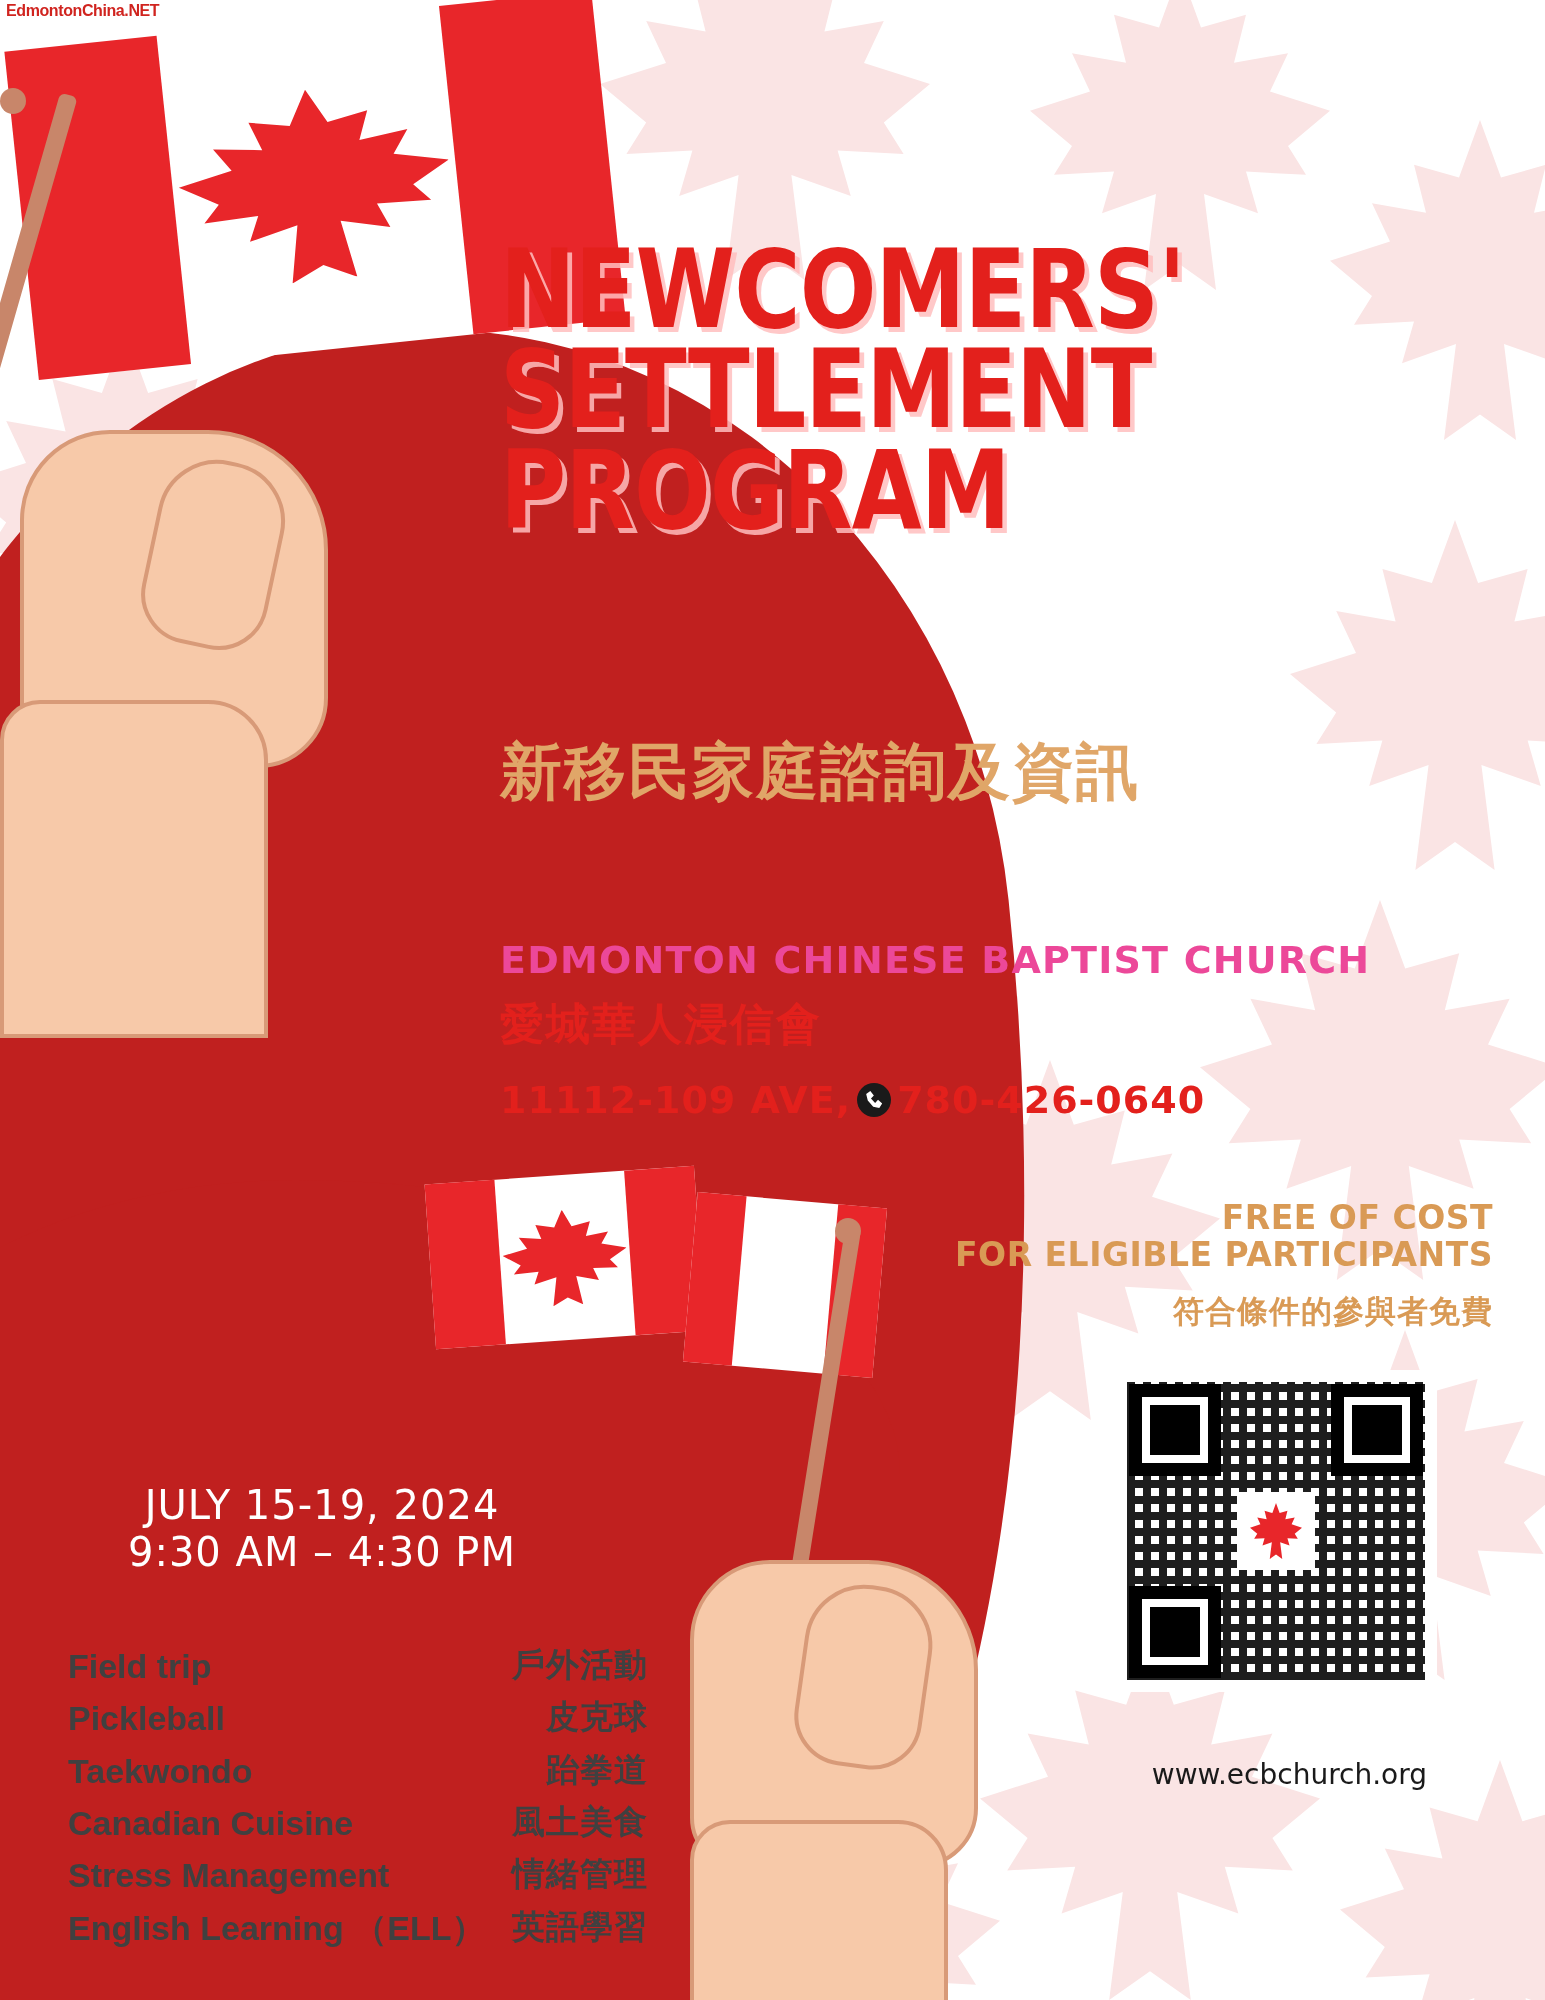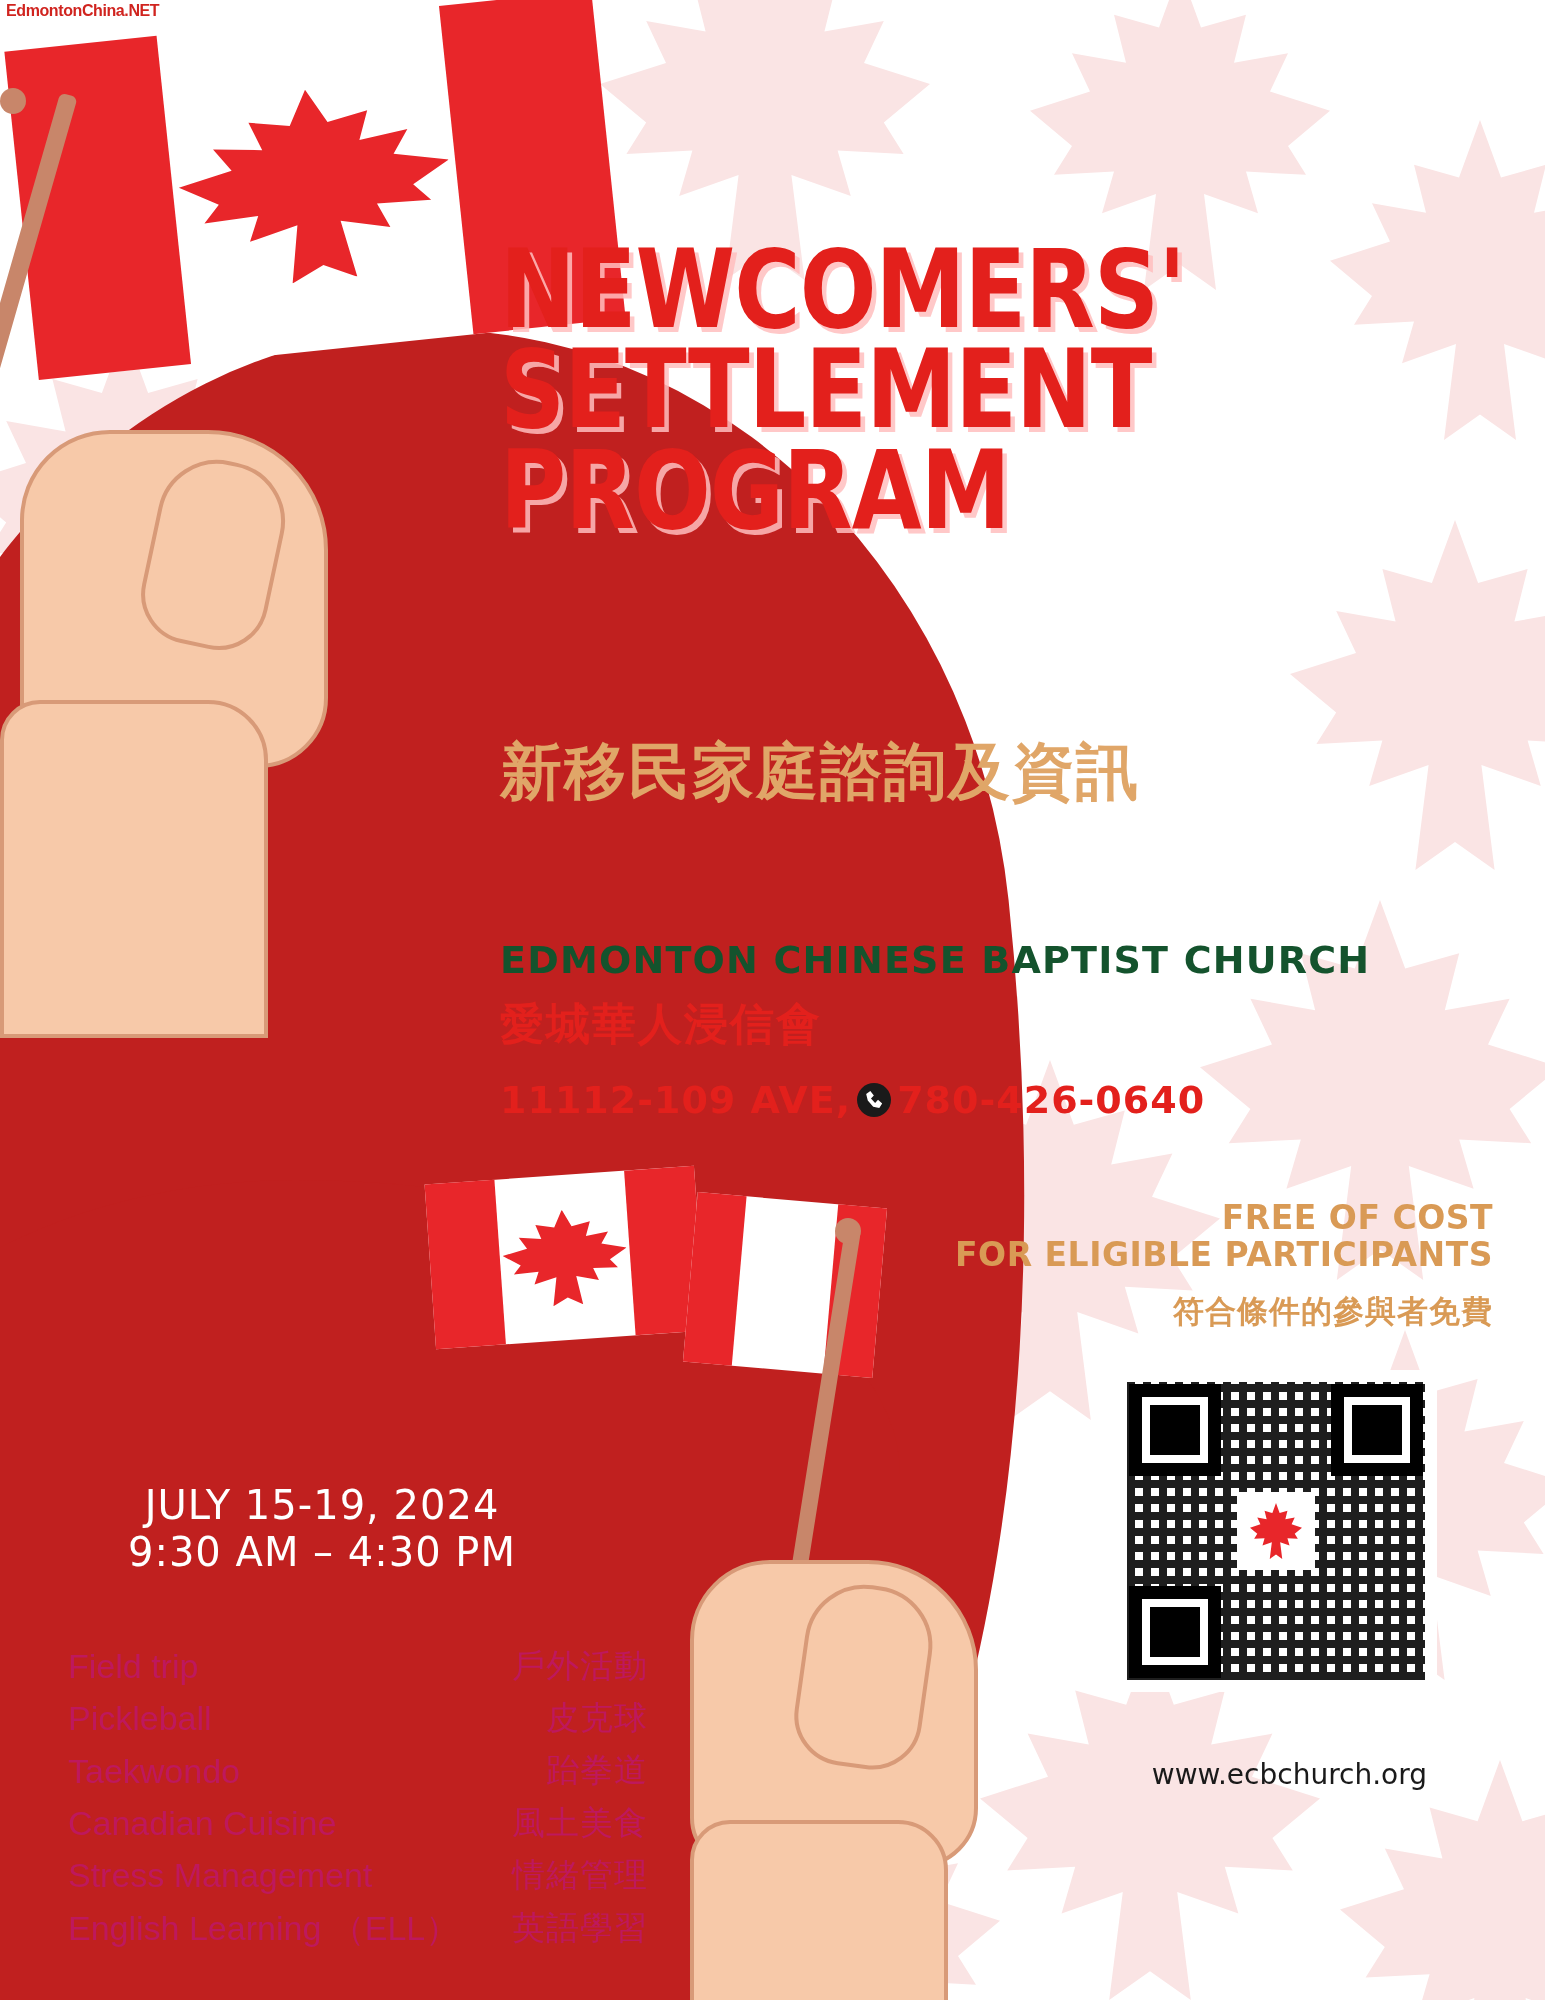--- a/index.html
+++ b/index.html
@@ -159,21 +159,21 @@
     letter-spacing: 1px;
     z-index: 20;
     font-family: "DejaVu Sans", sans-serif;
   }
   .church-en {
     position: absolute;
     left: 500px;
     top: 938px;
     font-size: 38px;
     font-weight: bold;
-    color: #14532d;
+    color: #ec4899;
     letter-spacing: 1.2px;
     z-index: 20;
     font-family: "DejaVu Sans", sans-serif;
   }
   .church-cn {
     position: absolute;
     left: 500px;
     top: 995px;
     font-size: 44px;
     font-weight: bold;
@@ -315,23 +315,23 @@
     position: absolute;
     left: 68px;
     top: 1640px;
     width: 580px;
     z-index: 20;
     font-family: "Liberation Sans", sans-serif;
   }
   .act-row {
     display: flex;
     justify-content: space-between;
-    align-items: center;
-    color: #be185d;
-    font-weight: normal;
+    align-items: flex-start;
+    color: #404040;
+    font-weight: bold;
     font-size: 34px;
     line-height: 1.54;
   }
   .act-row .en { text-align: left; }
   .act-row .cn { text-align: right; font-size: 33px; letter-spacing: 1px; }
 </style>
 </head>
 <body>
 
 <div id="poster">

